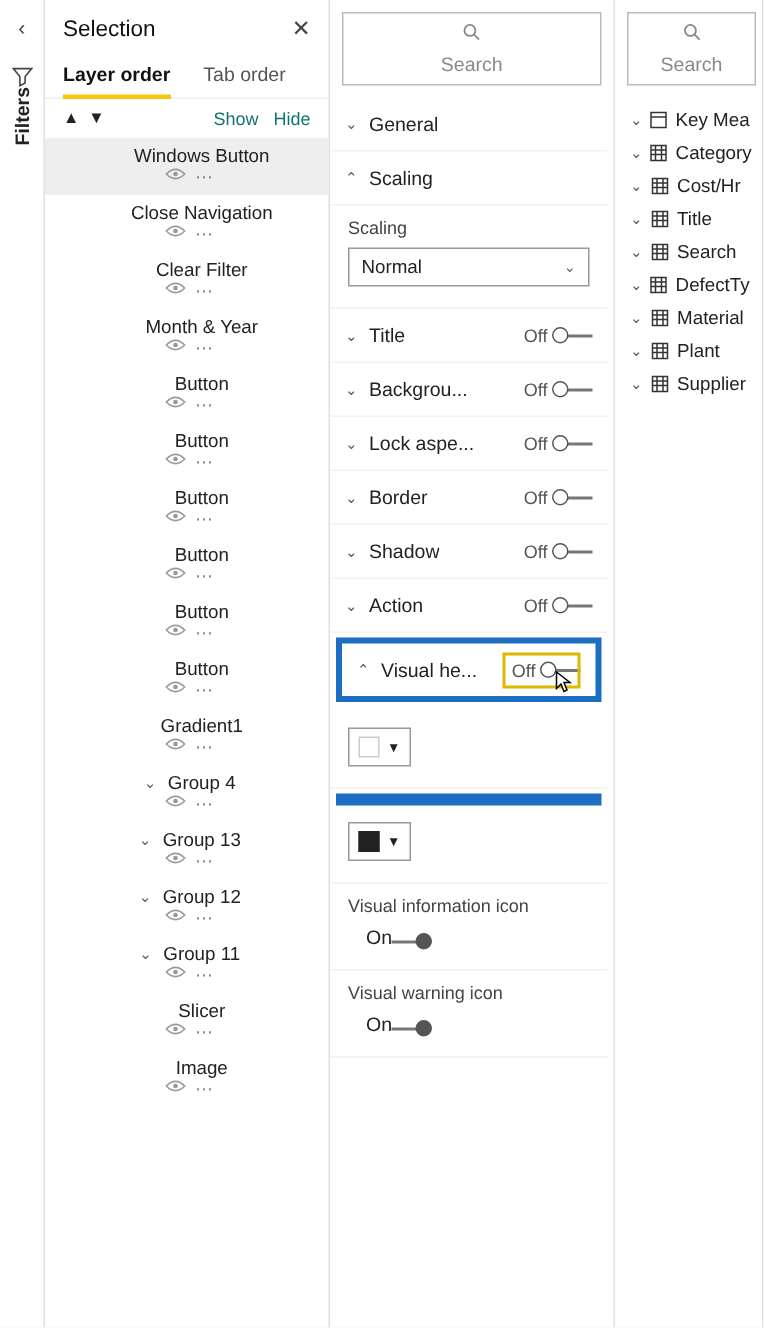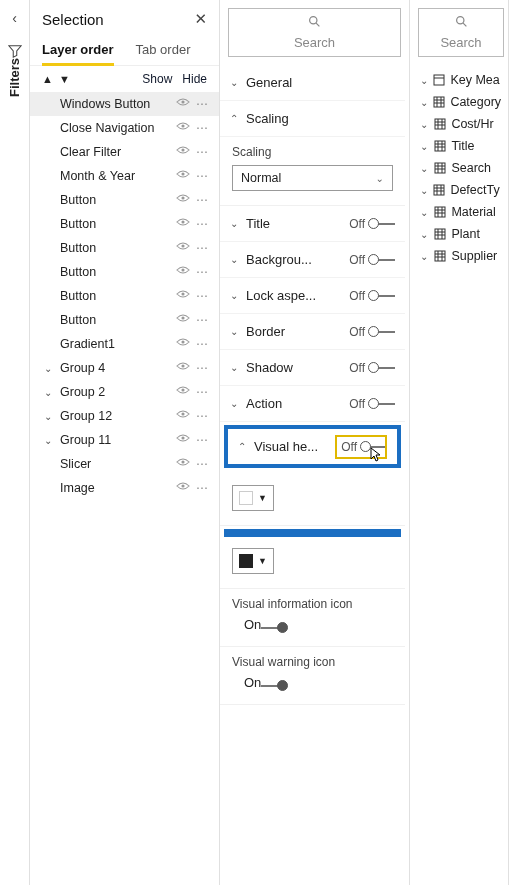--- a/index.html
+++ b/index.html
@@ -11,23 +11,23 @@
 .selection-pane { width: 190px; }
 .format-pane { width: 190px; }
 .fields-pane { width: 99px; }
 .pane-header { display: flex; justify-content: space-between; align-items: center; padding: 10px 12px 8px; font-size: 15px; font-weight: 400; color: #111; }
 .tabs { display: flex; padding: 0 12px; gap: 22px; border-bottom: 1px solid #eee; }
 .tab { padding: 6px 0 8px; font-size: 13px; color: #555; cursor: pointer; position: relative; }
 .tab.active { font-weight: 600; color: #111; }
 .tab.active::after { content: ''; position: absolute; bottom: -1px; left: 0; right: 0; height: 3px; background: #f2c811; }
 .sort-row { display: flex; justify-content: space-between; padding: 6px 12px; font-size: 12px; align-items: center; }
 .sort-arrows { display: flex; gap: 6px; font-size: 11px; }
-.sort-actions { display: flex; gap: 10px; color: #0f172a; }
+.sort-actions { display: flex; gap: 10px; color: #0f766e; }
 .layer-list { flex: 1; overflow-y: auto; }
-.layer-row { display: flex; align-items: center; justify-content: space-between; padding: 5px 10px 5px 14px; font-size: 12.5px; cursor: pointer; }
+.layer-row { display: flex; align-items: center; justify-content: flex-start; padding: 5px 10px 5px 14px; font-size: 12.5px; cursor: pointer; flex-direction: column; }
 .layer-row.selected { background: #eee; }
 .layer-row .rl { display: flex; align-items: center; gap: 4px; }
 .layer-row .chev { width: 12px; font-size: 10px; color: #555; }
 .layer-row .ctrls { display: flex; gap: 6px; color: #888; font-size: 12px; }
 .search-box { margin: 8px; border: 1px solid #bbb; padding: 6px 8px; display: flex; align-items: center; gap: 7px; font-size: 13px; color: #888; background: #fff; flex-direction: column; }
 .format-body { overflow-y: auto; flex: 1; padding-right: 4px; }
 .fmt-row { display: flex; align-items: center; justify-content: space-between; padding: 10px 10px; font-size: 13px; border-bottom: 1px solid #f2f2f2; }
 .fmt-row .rl { display: flex; align-items: center; gap: 6px; overflow: hidden; }
 .fmt-row .chev { font-size: 10px; color: #555; width: 10px; }
 .fmt-row .lbl { white-space: nowrap; overflow: hidden; text-overflow: ellipsis; max-width: 92px; }
@@ -262,21 +262,21 @@
               <path d="M1 5 Q8 -2 15 5 Q8 12 1 5 Z" fill="none" stroke="#999" stroke-width="1.2"></path>
               <circle cx="8" cy="5" r="1.8" fill="#999"></circle>
             </svg>
           </span>
           <span style="letter-spacing:1px">⋯</span>
         </div>
       </div>
       <div class="layer-row">
         <div class="rl">
           <span class="chev">⌄</span>
-          <span>Group 2</span>
+          <span>Group 13</span>
         </div>
   <div class="ctrls">
           <span>
             <svg width="14" height="10" viewBox="0 0 16 10">
               <path d="M1 5 Q8 -2 15 5 Q8 12 1 5 Z" fill="none" stroke="#999" stroke-width="1.2"></path>
               <circle cx="8" cy="5" r="1.8" fill="#999"></circle>
             </svg>
           </span>
           <span style="letter-spacing:1px">⋯</span>
         </div>

